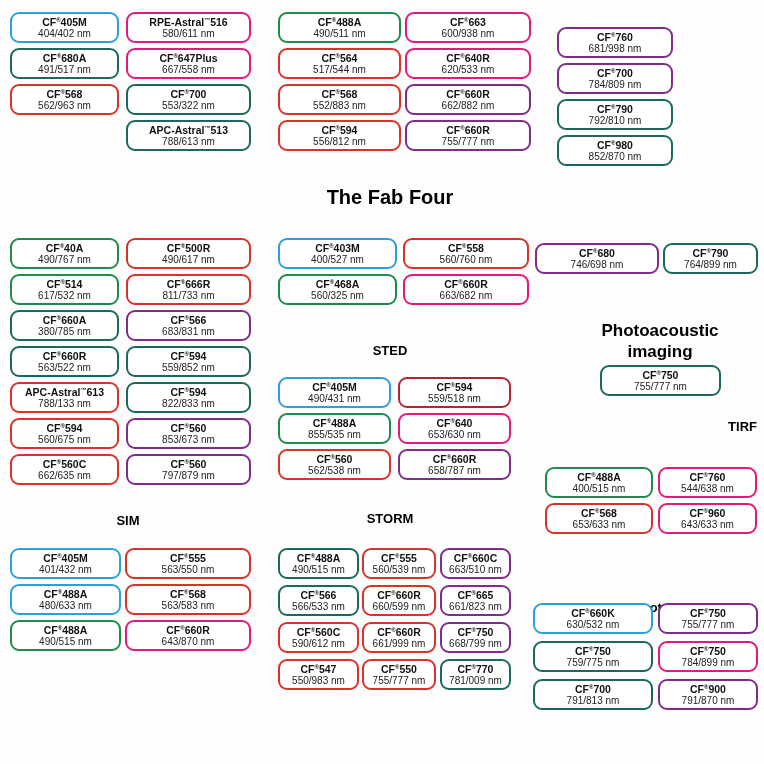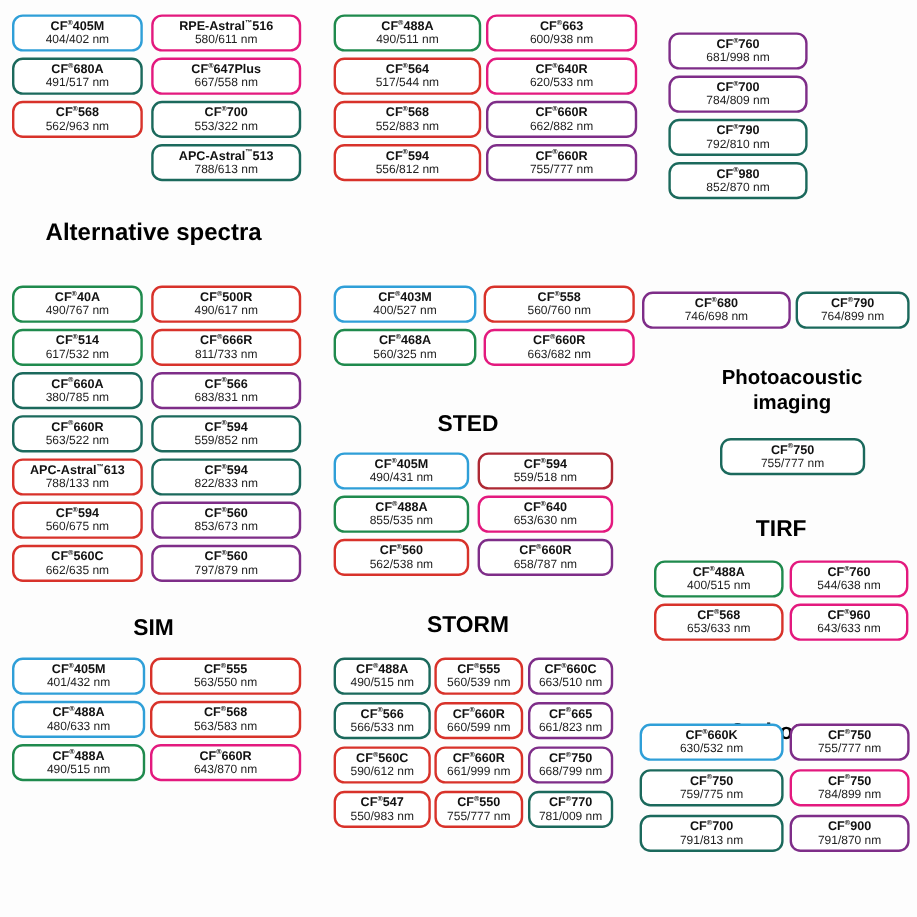--- a/index.html
+++ b/index.html
@@ -15,21 +15,21 @@
     background:#fff;border:2px solid #333;border-radius:9px;
     display:flex;flex-direction:column;align-items:center;justify-content:center;
     line-height:1.15;
   }
   .pn{font-weight:bold;font-size:10.5px;color:#111;white-space:nowrap;}
   .pn sup{font-size:6px;}
   .pv{font-size:10px;color:#222;white-space:nowrap;}
   .sec-head{position:absolute;text-align:center;}
   .sec-title{font-weight:bold;color:#000;line-height:1.1;}
   .t20{font-size:20px;}
-  .t18{font-size:19px;}
+  .t18{font-size:13px;}
   .t17{font-size:17px;line-height:1.25;}
   .sec-sub{font-size:10.5px;color:#1b1b1b;margin-top:3px;}
 
   
   #g1a{left:10px;top:12px;width:109px;}
   #g1b{left:126px;top:12px;width:125px;}
   #g2a{left:278px;top:12px;width:123px;}
   #g2b{left:405px;top:12px;width:126px;}
   #g3{left:557px;top:27px;width:116px;}
 
@@ -37,28 +37,28 @@
   #g4a{left:10px;top:238px;width:109px;}
   #g4b{left:126px;top:238px;width:125px;}
 
   #h-fab{left:260px;top:186px;width:260px;}
   #g5a{left:278px;top:238px;width:119px;}
   #g5b{left:403px;top:238px;width:126px;}
 
   #g6a{left:535px;top:243px;width:124px;}
   #g6b{left:663px;top:243px;width:95px;}
 
-  #h-pa{left:590px;top:304px;width:140px;}
+  #h-pa{left:590px;top:320px;width:140px;}
   #g7a{left:600px;top:365px;width:121px;}
 
   #h-sted{left:260px;top:344px;width:260px;}
   #g8a{left:278px;top:377px;width:113px;}
   #g8b{left:398px;top:377px;width:113px;}
 
-  #h-tirf{left:545px;top:432px;width:212px;}
+  #h-tirf{left:545px;top:420px;width:212px;text-align:right;}
   #g9a{left:545px;top:467px;width:108px;}
   #g9b{left:658px;top:467px;width:99px;}
 
   #h-sim{left:0;top:514px;width:256px;}
   #g10a{left:10px;top:548px;width:111px;}
   #g10b{left:125px;top:548px;width:126px;}
 
   #h-storm{left:265px;top:512px;width:250px;}
   #g11a{left:278px;top:548px;width:81px;gap:6px;}
   #g11b{left:362px;top:548px;width:74px;gap:6px;}
@@ -152,21 +152,20 @@
       <div class="pn">CF<sup>®</sup>790</div>
       <div class="pv">792/810 nm</div>
     </div>
     <div class="pill" style="border-color: rgb(27, 105, 92);">
       <div class="pn">CF<sup>®</sup>980</div>
       <div class="pv">852/870 nm</div>
     </div>
   </div>
 
 <div class="sec-head" id="h-alt">
-  <div class="sec-title t20">Alternative spectra</div>
 </div>
 <div class="col" id="g4a">
     <div class="pill" style="border-color: rgb(31, 138, 77);">
       <div class="pn">CF<sup>®</sup>40A</div>
       <div class="pv">490/767 nm</div>
     </div>
     <div class="pill" style="border-color: rgb(31, 138, 77);">
       <div class="pn">CF<sup>®</sup>514</div>
       <div class="pv">617/532 nm</div>
     </div>
@@ -216,20 +215,21 @@
       <div class="pn">CF<sup>®</sup>560</div>
       <div class="pv">853/673 nm</div>
     </div>
     <div class="pill" style="border-color: rgb(126, 45, 136);">
       <div class="pn">CF<sup>®</sup>560</div>
       <div class="pv">797/879 nm</div>
     </div>
   </div>
 
 <div class="sec-head" id="h-fab">
+  <div class="sec-title t20">The Fab Four</div>
 </div>
 <div class="col" id="g5a">
     <div class="pill" style="border-color: rgb(47, 159, 216);">
       <div class="pn">CF<sup>®</sup>403M</div>
       <div class="pv">400/527 nm</div>
     </div>
     <div class="pill" style="border-color: rgb(31, 138, 77);">
       <div class="pn">CF<sup>®</sup>468A</div>
       <div class="pv">560/325 nm</div>
     </div>

